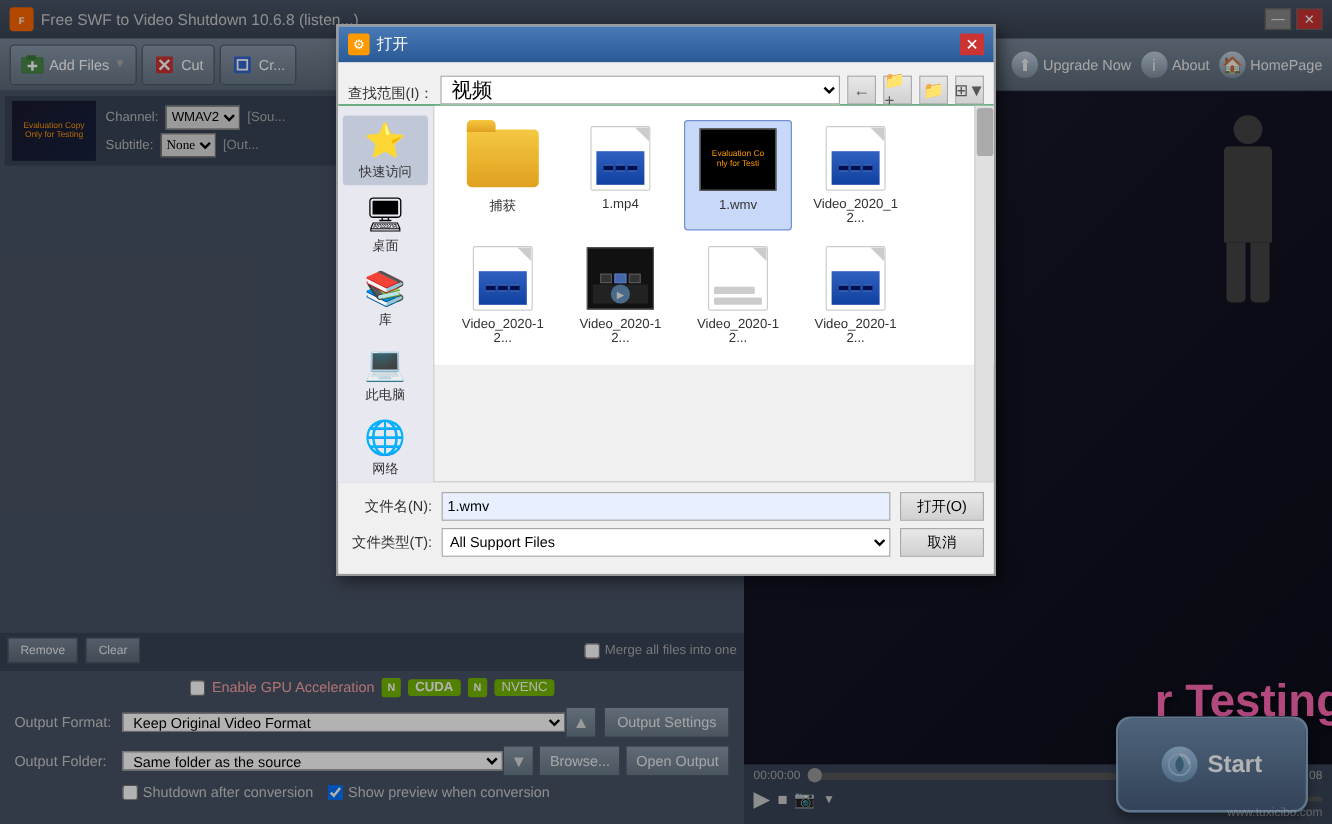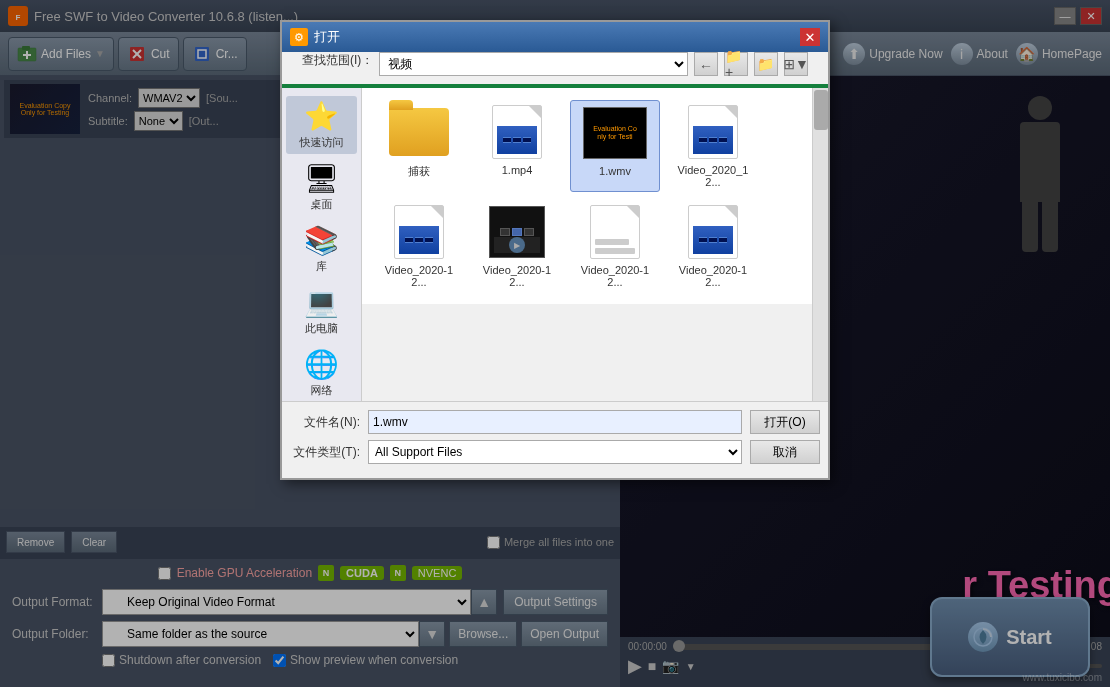--- a/index.html
+++ b/index.html
@@ -207,25 +207,25 @@
     }
 
     .format-row {
       display: flex; align-items: center; margin-bottom: 6px;
     }
     .format-label {
       width: 90px; color: #ccc; font-size: 12px; flex-shrink: 0;
     }
     .format-select {
       flex: 1;
-      height: 26px;
+      height: 16px;
       background: white;
       border: 1px solid #999;
       font-size: 12px;
-      padding: 0 20px;
+      padding: 0 4px;
     }
     .format-btn {
       width: 26px; height: 26px;
       background: linear-gradient(to bottom, #8a9aaa, #6a7a8a);
       border: 1px solid #4a5a6a;
       color: #ddd;
       display: flex; align-items: center; justify-content: center;
       font-size: 14px; cursor: pointer;
     }
     .output-settings-btn {
@@ -347,31 +347,31 @@
       background: #cc3333;
       color: white; font-size: 13px;
       display: flex; align-items: center; justify-content: center;
       cursor: pointer;
     }
 
     
     .dialog-toolbar {
       height: 36px;
       background: #f0f0f0;
-      border-bottom: 4px solid #15803d;
-      display: flex; align-items: flex-start;
-      padding: 0 20px; gap: 6px;
+      border-bottom: 1px solid #15803d;
+      display: flex; align-items: flex-end;
+      padding: 0 8px; gap: 6px;
     }
     .dialog-label { font-size: 12px; color: #333; }
     .dialog-path-select {
       flex: 1;
       height: 24px;
       border: 1px solid #aaa;
       background: white;
-      font-size: 12px;
+      font-size: 17px;
       padding: 0 4px;
     }
     .dialog-nav-btn {
       width: 24px; height: 24px;
       background: linear-gradient(to bottom, #e8e8e8, #d0d0d0);
       border: 1px solid #aaa;
       display: flex; align-items: center; justify-content: center;
       font-size: 14px; color: #555; cursor: pointer;
     }
 
@@ -585,21 +585,21 @@
 
 <div class="app-window">
 
   <div class="title-bar">
     <div class="title-bar-logo">
       <svg width="14" height="14" viewBox="0 0 14 14">
           <circle cx="7" cy="7" r="6" fill="#ff6600"></circle>
           <text x="7" y="11" text-anchor="middle" font-size="8" fill="white" font-weight="bold">F</text>
         </svg>
     </div>
-    <span class="title-bar-text">Free SWF to Video Converter 10.6.8 (listen...)</span>
+    <span class="title-bar-text">Free SWF to Video Shutdown 10.6.8 (listen...)</span>
     <div class="title-bar-btns">
       <div class="title-btn min">—</div>
       <div class="title-btn close">✕</div>
     </div>
   </div>
 
   <div class="toolbar">
     <div class="toolbar-btn">
       <div class="toolbar-icon">
         <svg width="20" height="18" viewBox="0 0 20 18">
@@ -660,21 +660,21 @@
           <div class="file-details">
             <div style="display:flex;align-items:center;gap:6px;margin-bottom:3px;">
               <span>Channel:</span>
               <select style="font-size:11px;height:20px;background:#ddd;">
                 <option>WMAV2</option>
               </select>
               <span style="color:#aaa;font-size:11px;">[Sou...</span>
             </div>
             <div style="display:flex;align-items:center;gap:6px;">
               <span>Subtitle:</span>
-              <select style="font-size:11px;height:20px;background:#ddd;">
+              <select style="font-size:11px;height:20px;background:#ddd;font-family:Liberation Serif, serif;">
                 <option>None</option>
               </select>
               <span style="color:#aaa;font-size:11px;">[Out...</span>
             </div>
           </div>
         </div>
       </div>
 
       <div class="file-list-bottom">
         <button class="remove-btn">Remove</button>

